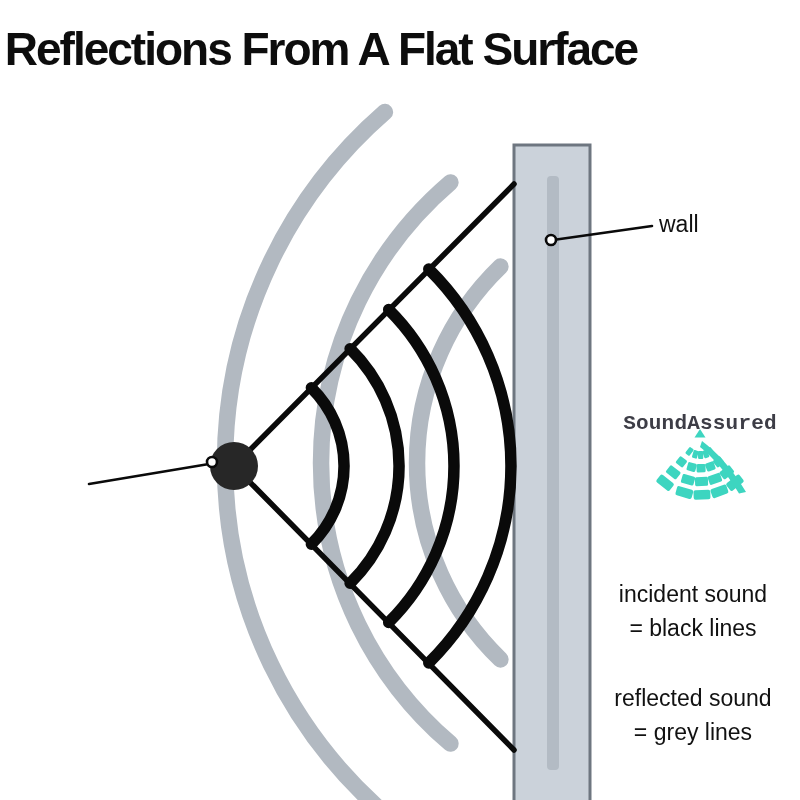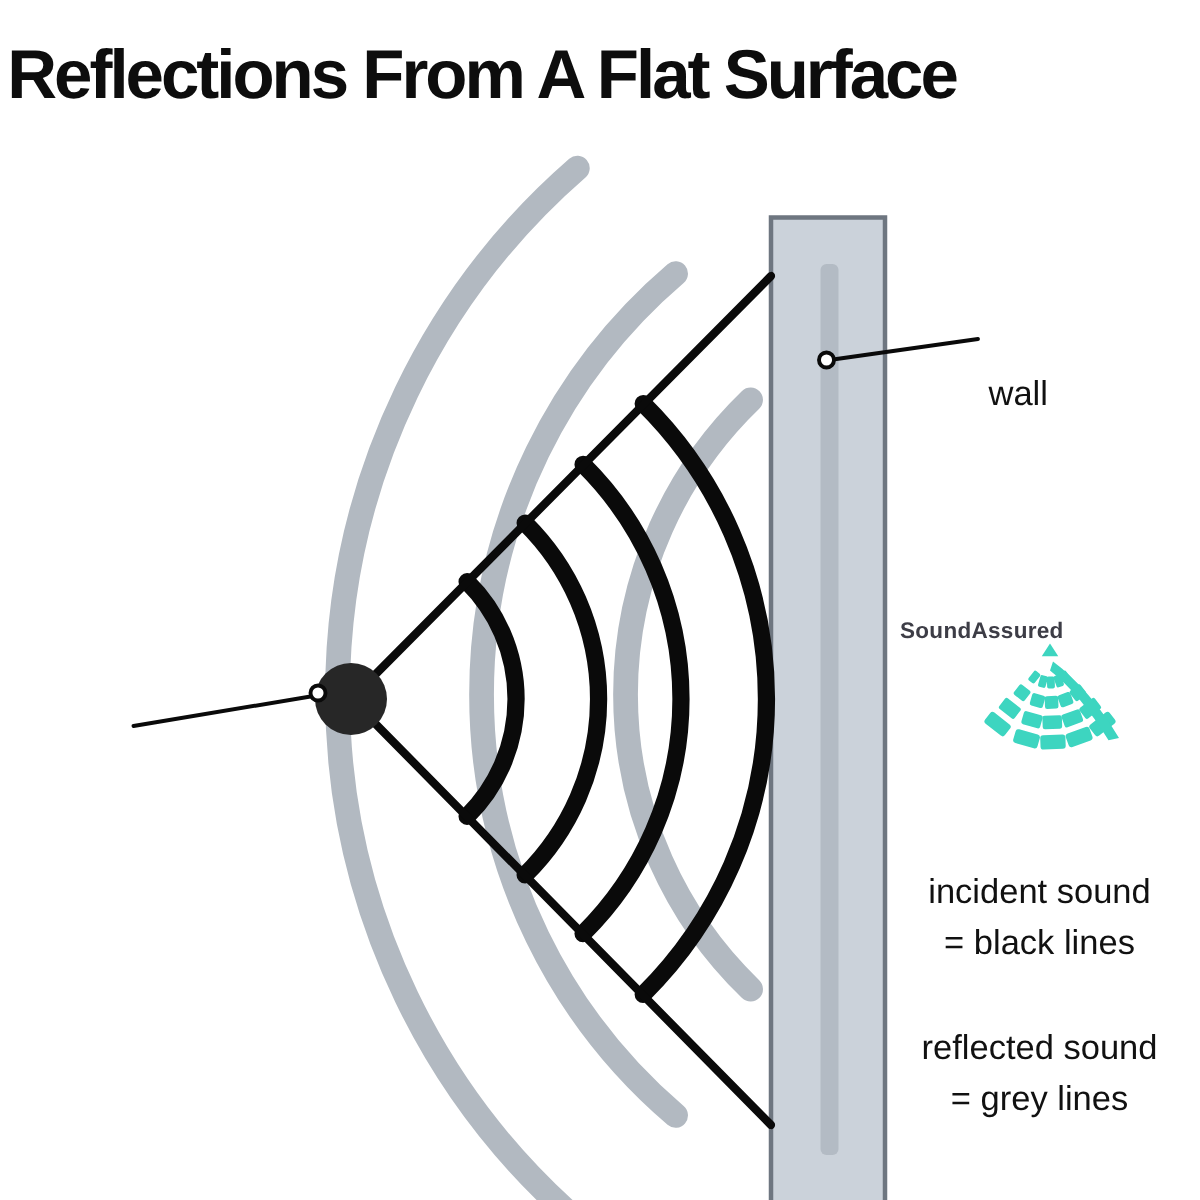--- a/index.html
+++ b/index.html
@@ -12,28 +12,27 @@
   #scene{position:absolute;left:0;top:0;}
   .page-title{
     position:absolute;left:0;top:22px;width:642px;
     text-align:center;
     font-size:46px;font-weight:700;letter-spacing:-2px;
     color:#0d0d0d;white-space:nowrap;
   }
   .diagram-label{
     position:absolute;color:#111111;font-size:23px;font-weight:400;
     white-space:nowrap;
-    margin-top:38px;
   }
   .label-wall{left:659px;top:211px;}
   .label-source{left:13px;top:483px;}
   .logo-text{
     position:absolute;left:600px;top:412px;width:200px;
-    font-size:15px;font-weight:700;
-    letter-spacing:0.2px;color:#3d3d46;white-space:nowrap;
+    text-align:center;font-size:21px;font-weight:700;
+    letter-spacing:0.2px;color:#3d3d46;white-space:nowrap;font-family:Liberation Mono, monospace;
   }
   .legend-block{
     position:absolute;left:568px;width:250px;
     text-align:center;color:#111111;
     font-size:23px;line-height:34px;white-space:nowrap;
   }
   .legend-incident{top:577px;}
   .legend-reflected{top:681px;}
   .logo-mark{position:absolute;left:630px;top:425px;}
 </style>

